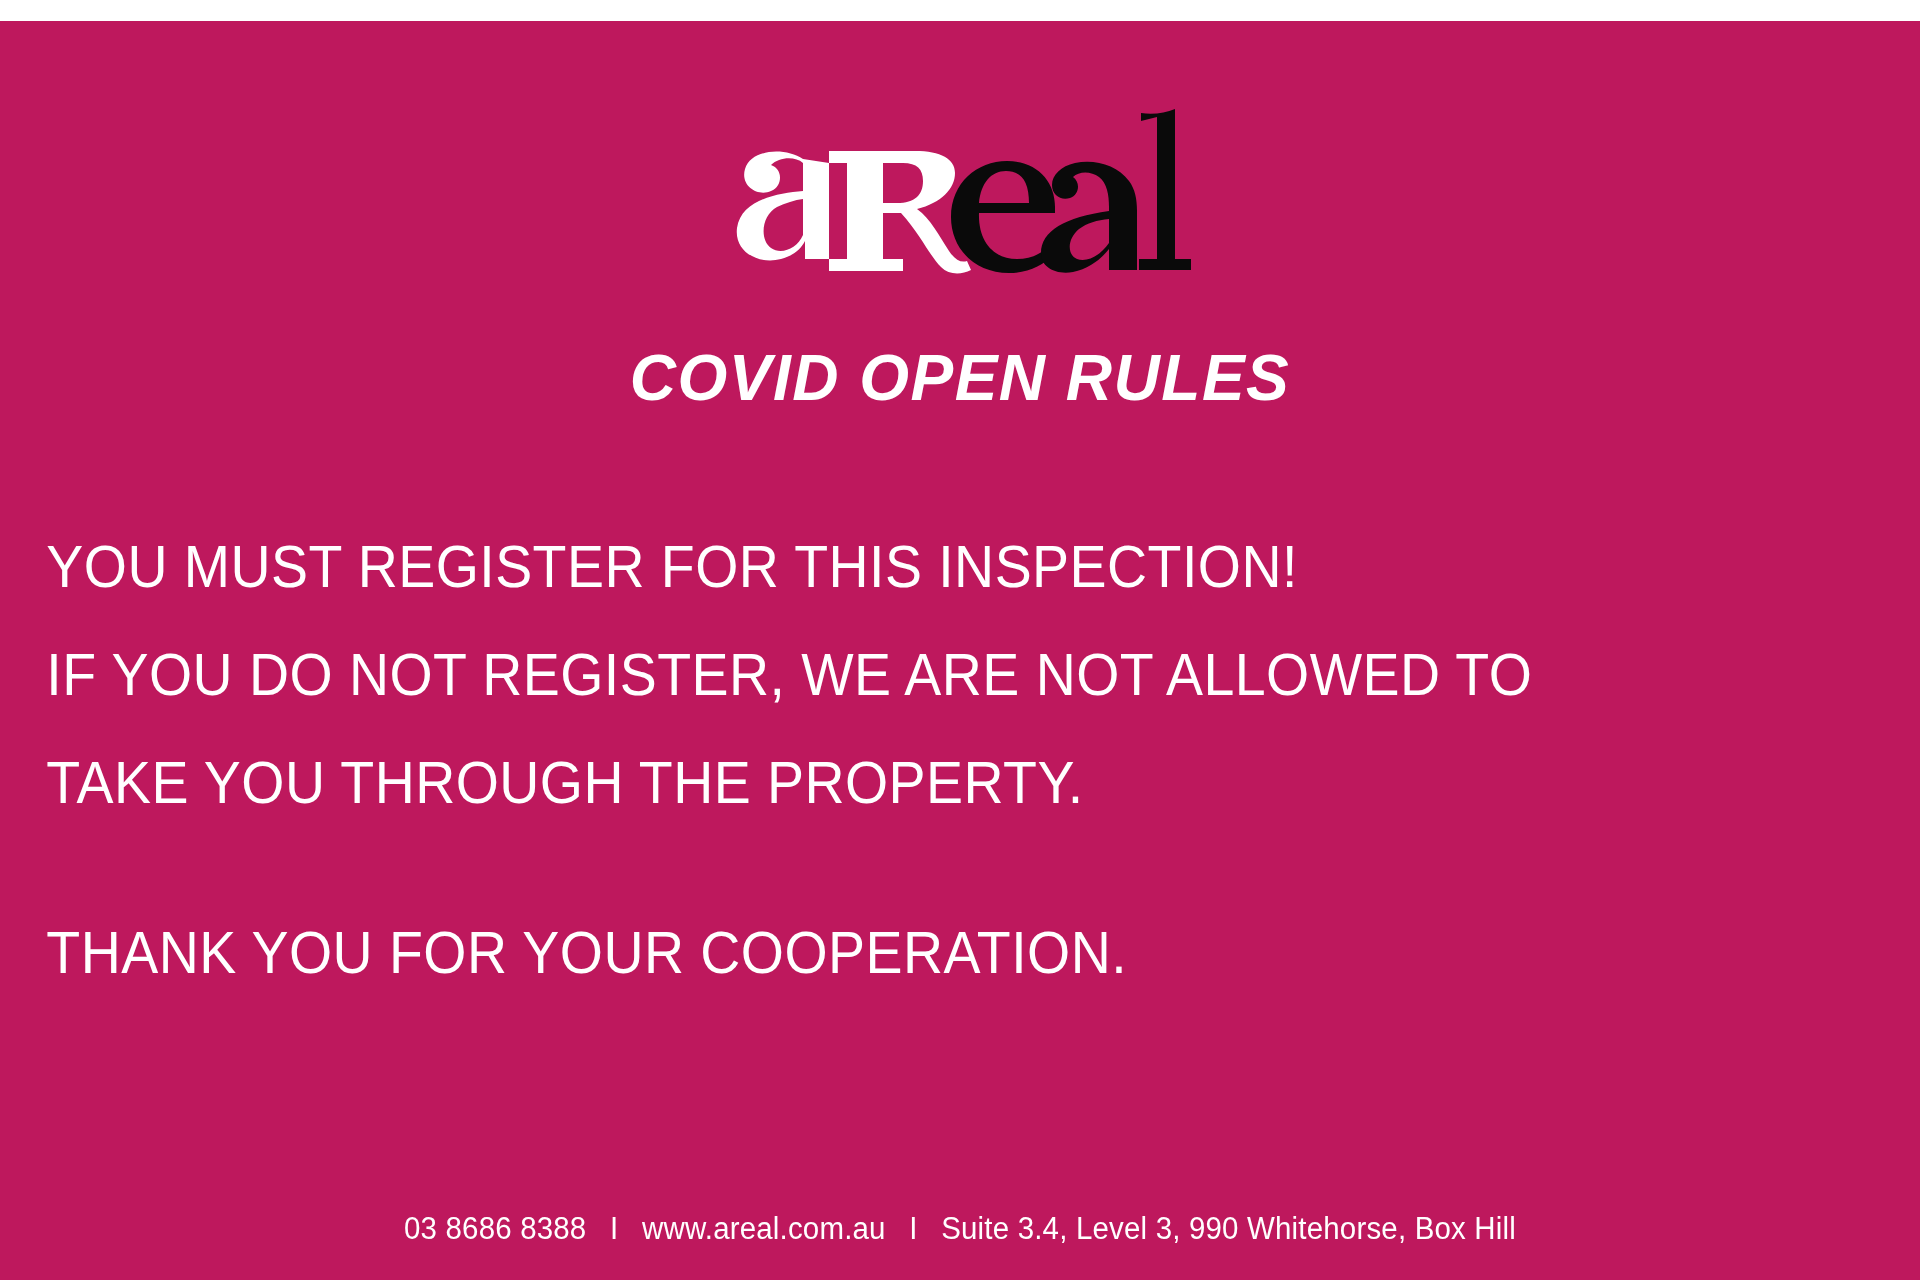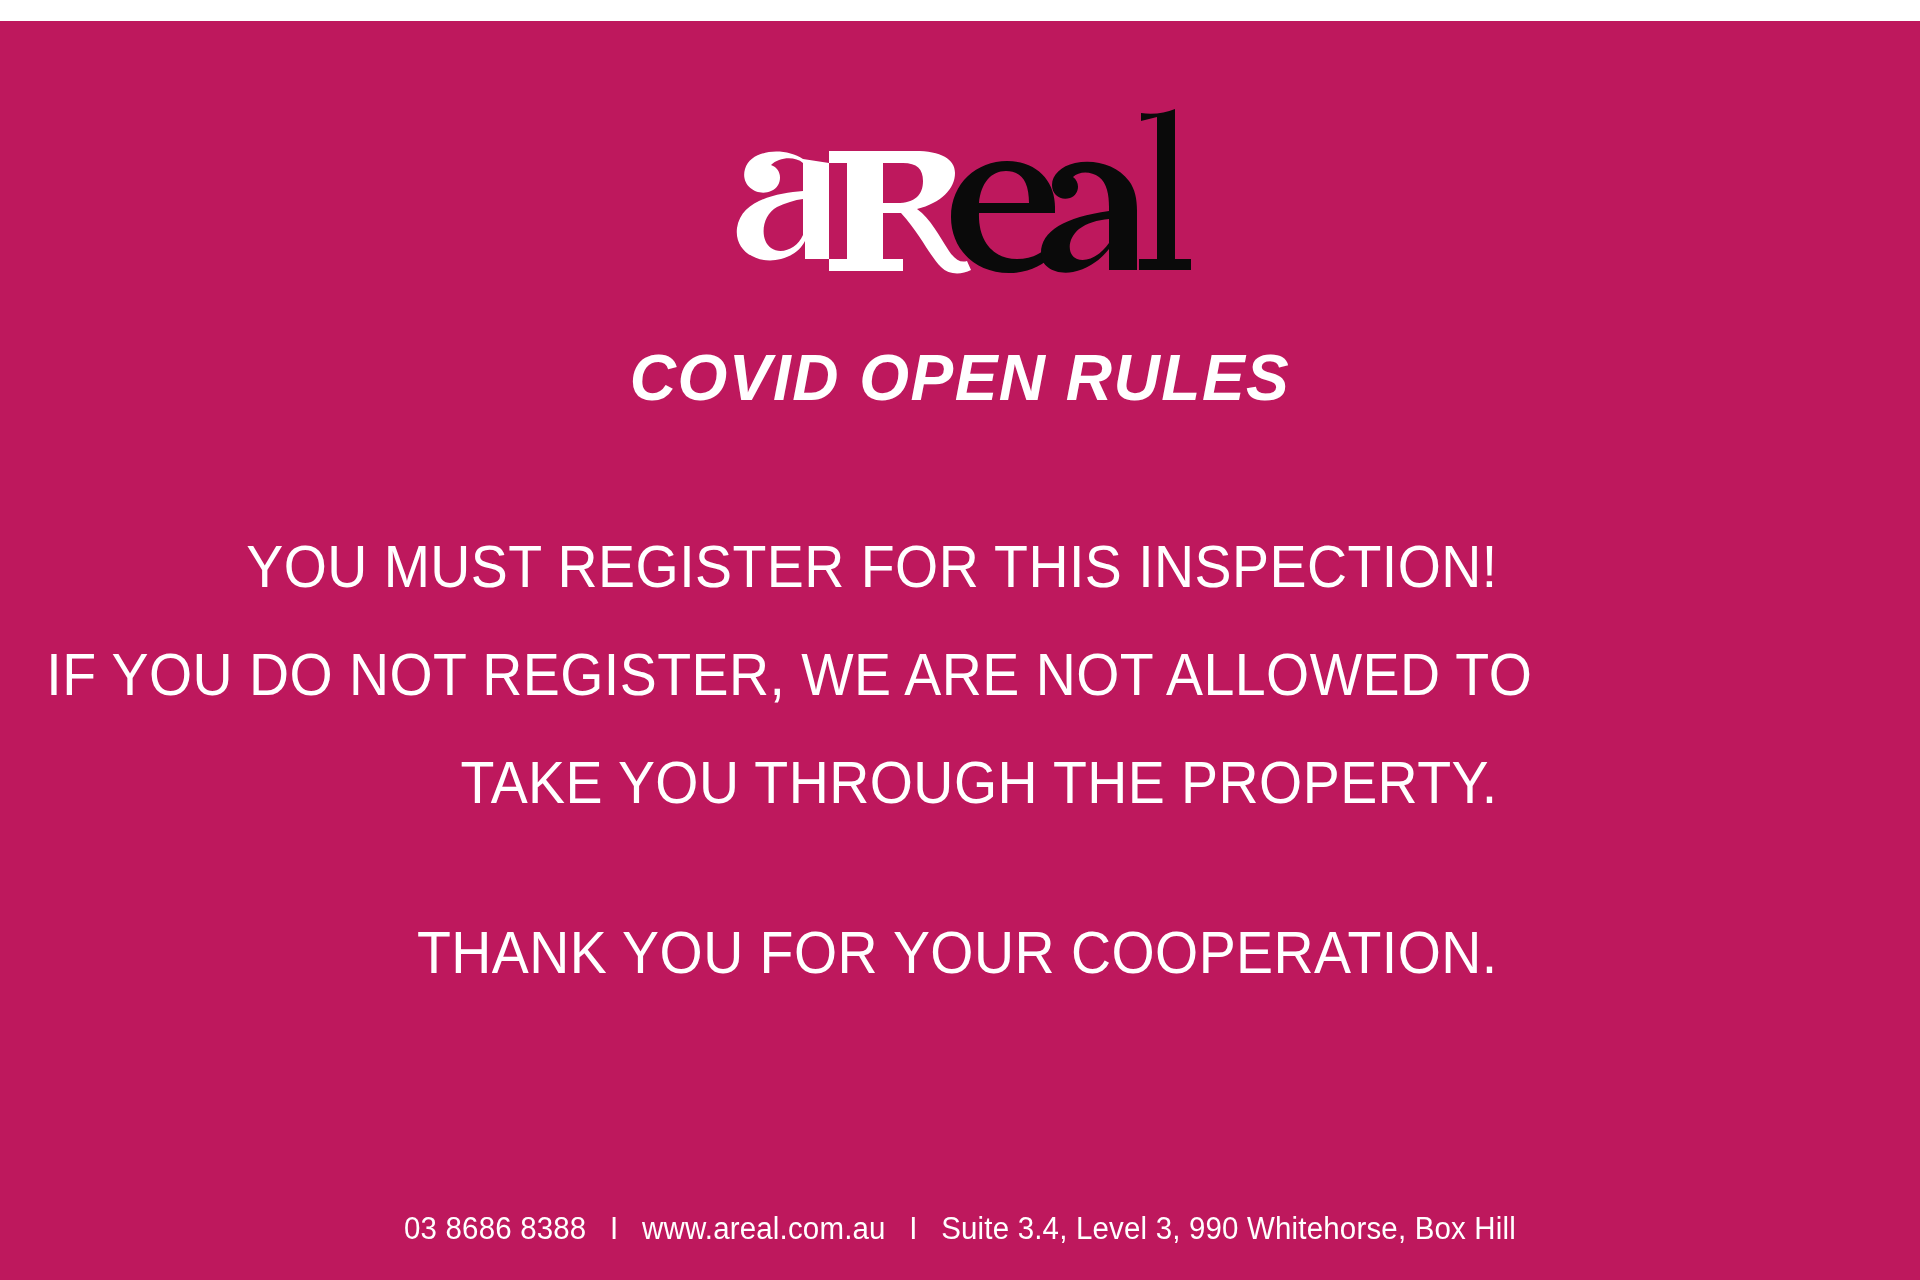--- a/index.html
+++ b/index.html
@@ -59,21 +59,21 @@
     line-height: 1.1;
     white-space: nowrap;
   }
 
   
   .body-block {
     position: absolute;
     top: 492px;
     left: 0;
     width: 1544px;
-    text-align: right;
+    text-align: left;
   }
   .body-line {
     color: #ffffff;
     font-family: "Liberation Sans", sans-serif;
     font-weight: 300;
     font-size: 59px;
     letter-spacing: 0.5px;
     line-height: 108px;
     white-space: nowrap;
     transform: scaleX(0.94);

